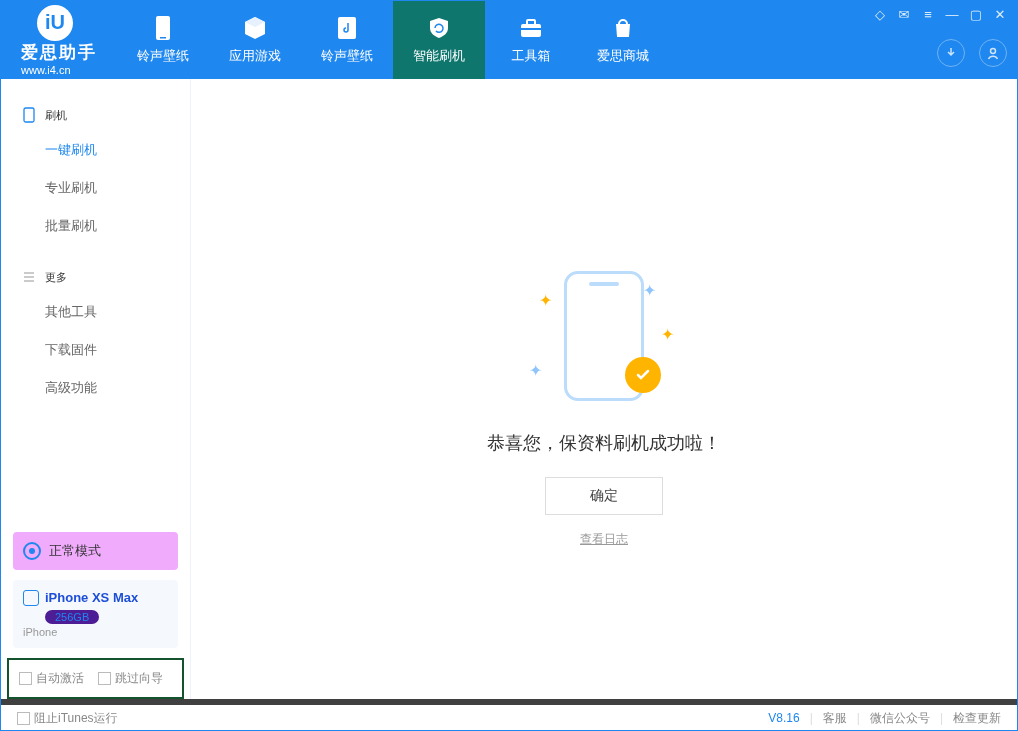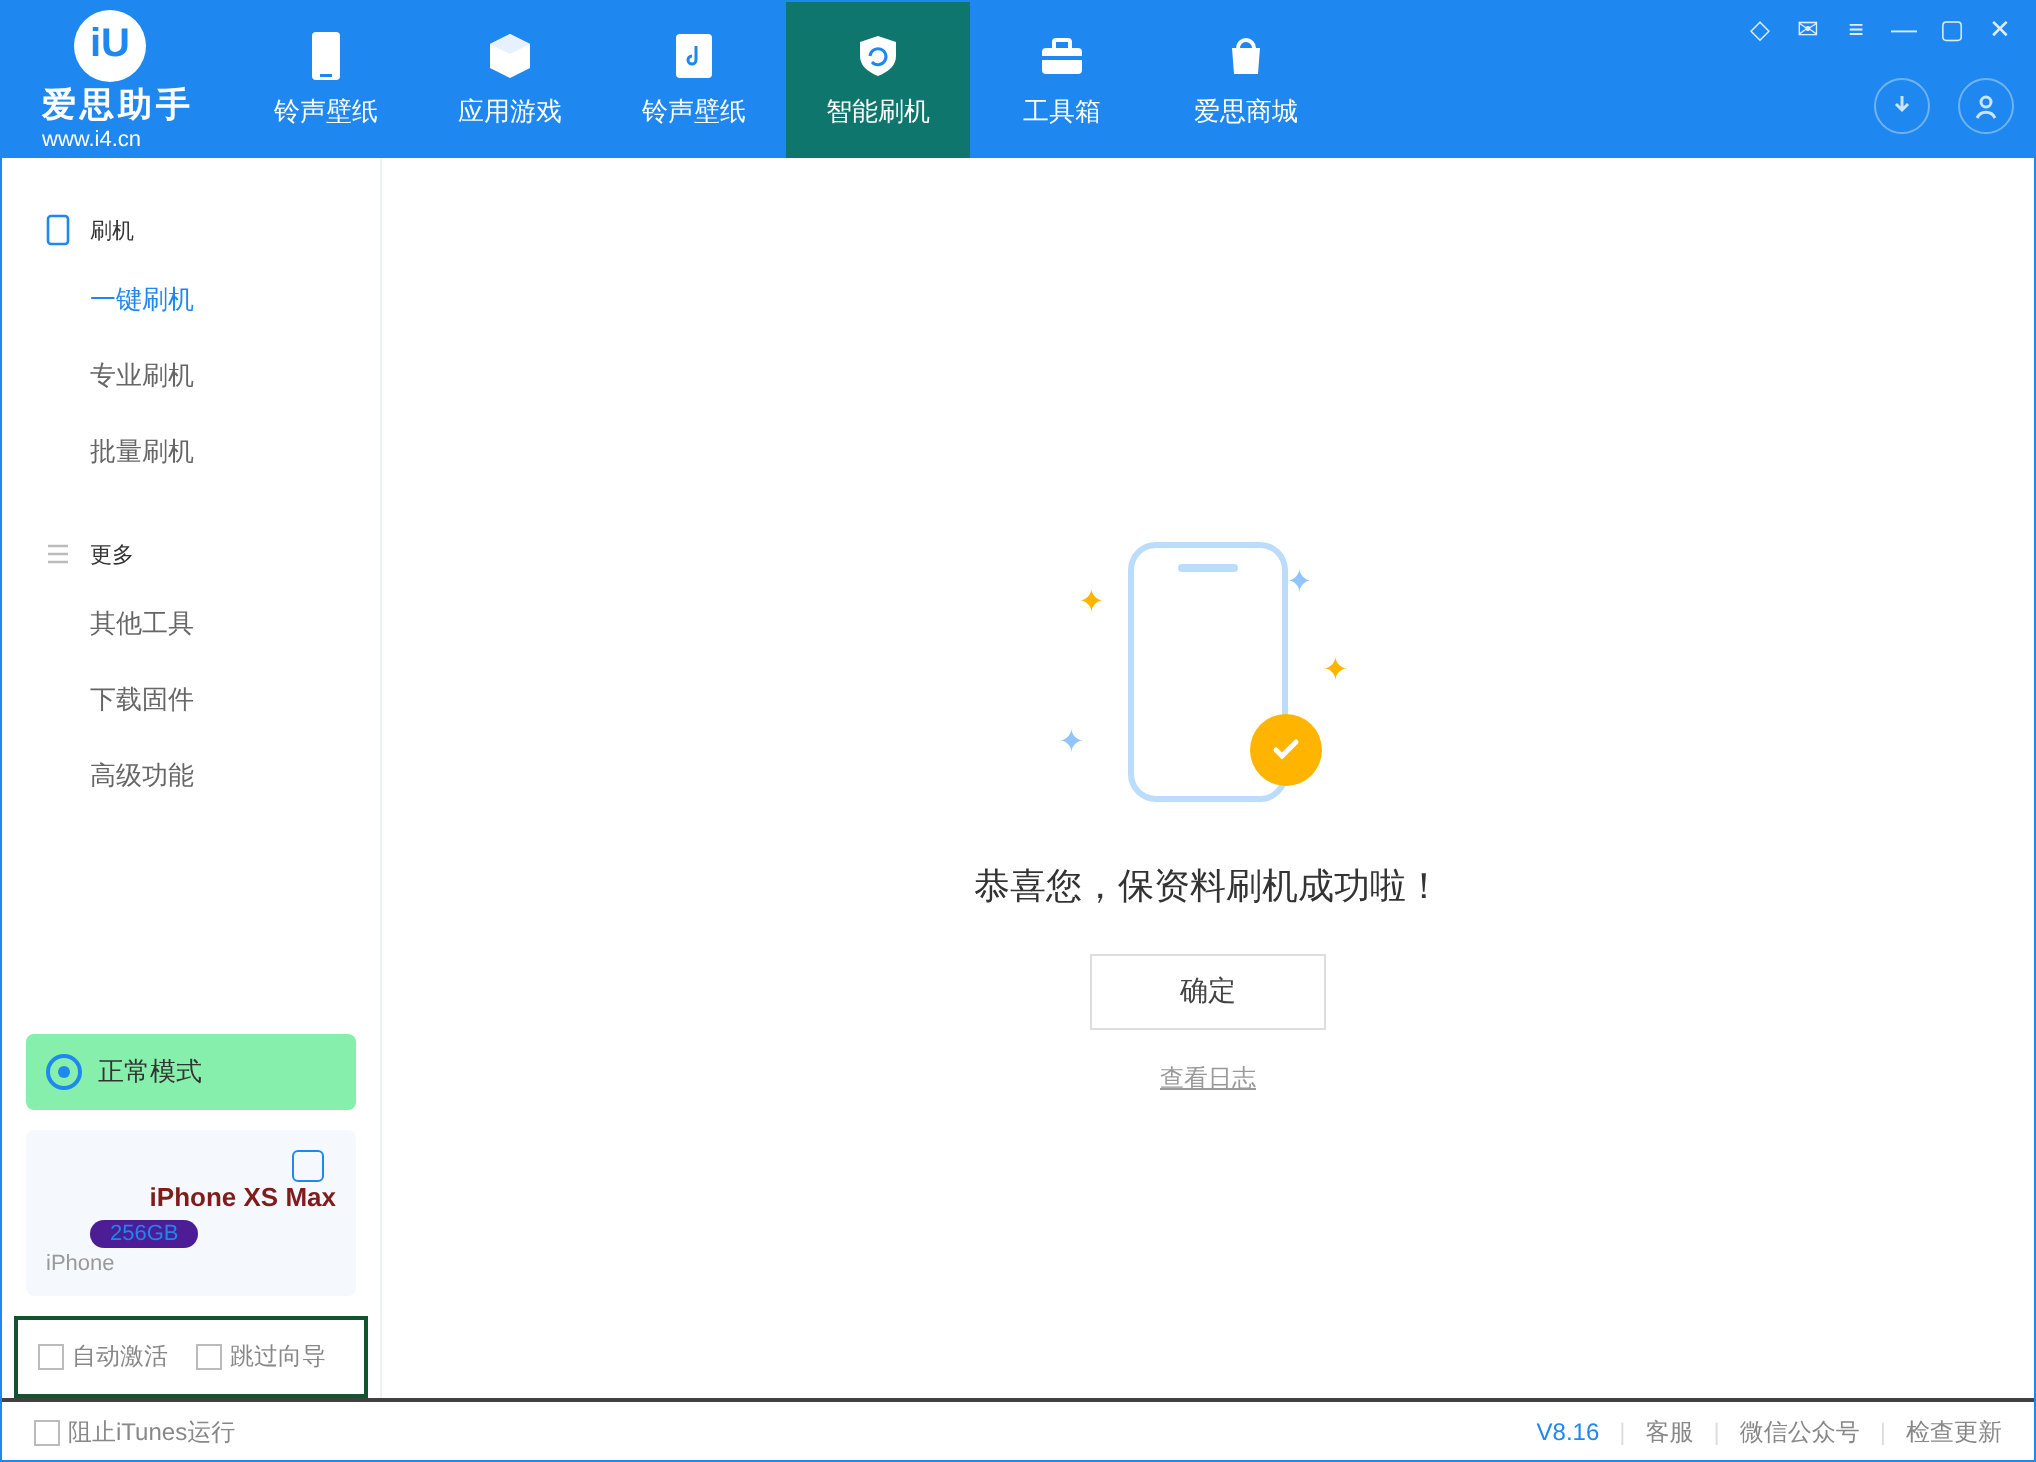--- a/index.html
+++ b/index.html
@@ -26,25 +26,25 @@
   .body-area { display: flex; height: 620px; }
   
   .sidebar { width: 190px; border-right: 1px solid #eef2f6; padding-top: 20px; display: flex; flex-direction: column; }
   .sb-group { margin-bottom: 16px; }
   .sb-group-title { display: flex; align-items: center; padding: 8px 20px; font-size: 11px; color: #333; }
   .sb-group-title .gicon { width: 16px; height: 16px; margin-right: 8px; display: flex; align-items: center; justify-content: center; }
   .sb-item { padding: 10px 20px 10px 44px; font-size: 13px; color: #666; cursor: pointer; }
   .sb-item.active { color: #1e87f0; }
   
   .sb-bottom { margin-top: auto; }
-  .mode-box { background: #86efac; margin: 0 12px 10px 12px; padding: 10px 10px; border-radius: 4px; display: flex; align-items: center; font-size: 13px; color: #333; }
+  .mode-box { background: #f0abfc; margin: 0 12px 10px 12px; padding: 10px 10px; border-radius: 4px; display: flex; align-items: center; font-size: 13px; color: #333; }
   .mode-ic { width: 18px; height: 18px; border: 2px solid #1e87f0; border-radius: 50%; margin-right: 8px; position: relative; }
   .mode-ic::after { content:''; position:absolute; width:6px; height:6px; background:#1e87f0; border-radius:50%; top:4px; left:4px; }
   .device-box { background: #f5f8fc; margin: 0 12px 10px 12px; padding: 10px 10px; border-radius: 4px; font-size: 13px; }
-  .device-name { color: #7f1d1d; font-weight: bold; display: flex; align-items: flex-end; flex-direction: column; }
+  .device-name { color: #1d4ed8; font-weight: bold; display: flex; align-items: flex-start; }
   .dev-ic { width: 16px; height: 16px; border: 1.5px solid #1e87f0; border-radius: 3px; margin-right: 6px; }
   .device-cap { display: inline-block; background: #4c1d95; color: #1e87f0; border-radius: 10px; padding: 1px 10px; font-size: 11px; margin: 4px 0 2px 22px; }
   .device-type { color: #999; font-size: 11px; }
   .opt-box { border: 2px solid #14532d; margin: 0 6px; padding: 10px; display: flex; gap: 14px; font-size: 12px; color: #888; }
   .chk { display: flex; align-items: center; gap: 4px; cursor: pointer; }
   .chk-box { width: 13px; height: 13px; border: 1px solid #bbb; }
 
   .main { flex: 1; display: flex; flex-direction: column; align-items: center; justify-content: center; padding-top: 40px; }
   .phone-ill { position: relative; width: 150px; height: 140px; margin-bottom: 20px; }
   .phone { width: 80px; height: 130px; border: 3px solid #bcdcfb; border-radius: 14px; margin: 0 auto; position: relative; }
@@ -52,21 +52,21 @@
   .check-badge { position:absolute; right:18px; bottom:18px; width:36px; height:36px; background:#ffb400; border-radius:50%; display:flex; align-items:center; justify-content:center; }
   .spark { position:absolute; width:8px; height:8px; }
   .spark.s1 { top:20px; left:10px; color:#ffb400; }
   .spark.s2 { top:10px; right:28px; color:#8fc5fb; }
   .spark.s3 { bottom:42px; left:0; color:#8fc5fb; }
   .spark.s4 { top:54px; right:10px; color:#ffb400; }
   .msg { font-size: 18px; color: #333; margin-bottom: 22px; }
   .ok-btn { border: 1px solid #ddd; background: #fff; padding: 9px 44px; font-size: 14px; color: #444; cursor: pointer; margin-bottom: 16px; }
   .log-link { font-size: 12px; color: #999; text-decoration: underline; cursor: pointer; }
 
-  .footer { height: 32px; border-top: 2px solid #404040; display: flex; align-items: center; padding: 0 16px; font-size: 12px; color: #888; }
+  .footer { height: 32px; border-top: 6px solid #404040; display: flex; align-items: center; padding: 0 16px; font-size: 12px; color: #888; }
   .footer .chk { color: #888; }
   .footer-right { margin-left: auto; display: flex; align-items: center; gap: 10px; }
   .footer-right .sep { color: #ddd; }
   .ver { color: #1e87f0; }
   .flink { cursor: pointer; color: #888; }
 </style>
 </head>
 <body>
 
 <div class="header">

